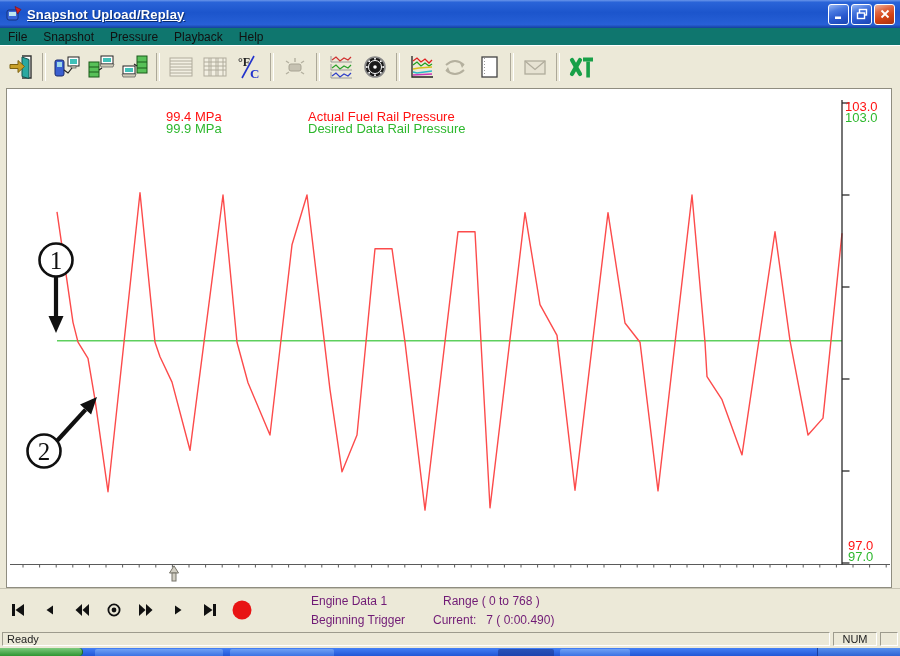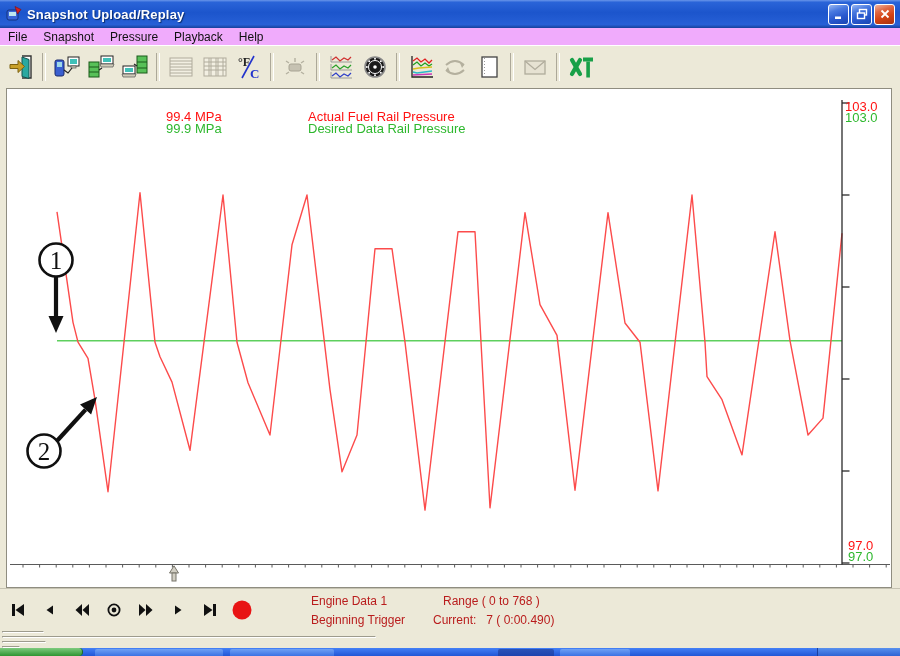--- a/index.html
+++ b/index.html
@@ -3,62 +3,62 @@
 <meta charset="utf-8">
 <style>
   html,body{margin:0;padding:0;}
   body{width:900px;height:656px;overflow:hidden;background:#ece9d8;
        font-family:"Liberation Sans",sans-serif;position:relative;}
   .app{position:absolute;inset:0;}
 
   
   .titlebar{position:absolute;left:0;top:0;width:900px;height:28px;
     background:linear-gradient(180deg,#6a96ea 0%,#2a64d8 8%,#1c55cc 45%,#2760d6 88%,#16409c 100%);
-    display:flex;align-items:center;color:#fff;}
+    display:flex;align-items:center;color:#fff;text-decoration:underline;}
   .title-icon{width:16px;height:16px;margin:0 5px 0 6px;flex:0 0 auto;}
   .title-text{font-size:13px;font-weight:bold;letter-spacing:.2px;
     text-shadow:1px 1px 1px #0a2a6a;flex:1;white-space:nowrap;}
   .winbtns{display:flex;gap:2px;margin-right:5px;}
   .winbtn{width:21px;height:21px;border-radius:3px;border:1px solid #fff;
     box-sizing:border-box;display:flex;align-items:center;justify-content:center;padding:0;cursor:default;}
   .winbtn.blue{background:linear-gradient(160deg,#9ab8f2 0%,#4a7ae0 30%,#2a5ad0 60%,#1c46b4 100%);}
   .winbtn.red{background:linear-gradient(160deg,#f2b49e 0%,#e06844 30%,#d44214 60%,#a83210 100%);}
 
   
-  .menubar{position:absolute;left:0;top:28px;width:900px;height:17px;background:#f0abfc;
+  .menubar{position:absolute;left:0;top:28px;width:900px;height:17px;background:#0f766e;
     display:flex;align-items:center;font-size:12px;color:#111;}
   .menu-item{padding:1px 8px;white-space:nowrap;}
 
   
   .toolbar{position:absolute;left:0;top:45px;width:900px;height:43px;background:#ece9d8;
     border-top:1px solid #fff;box-sizing:border-box;display:flex;align-items:center;padding-left:4px;}
   .tb{width:32px;height:34px;display:flex;align-items:center;justify-content:center;
     background:transparent;border:none;padding:0;margin:0 1px;}
   .tb svg{width:28px;height:28px;}
   .tb-sep{width:2px;height:28px;border-left:1px solid #aca899;border-right:1px solid #fff;margin:0 4px;}
 
   
   .chartpanel{position:absolute;left:6px;top:88px;width:886px;height:500px;background:#fff;
     border:1px solid #8f8d80;box-sizing:border-box;}
   #chart-svg{position:absolute;left:0;top:0;width:884px;height:498px;}
   .cl{position:absolute;font-size:13px;line-height:11px;white-space:pre;}
   .red{color:#ff1313;} .grn{color:#2eb82e;}
 
   
   .controlbar{position:absolute;left:0;top:588px;width:900px;height:42px;background:#ece9d8;
-    border-top:1px solid #c6c3b2;box-sizing:border-box;font-size:12px;color:#b91c1c;}
+    border-top:1px solid #c6c3b2;box-sizing:border-box;font-size:12px;color:#701a75;}
   .controls{position:absolute;left:4px;top:0;height:42px;display:flex;align-items:center;}
   .pbtn{width:27px;height:28px;margin-right:5px;display:flex;align-items:center;justify-content:center;
     background:transparent;border:none;padding:0;}
   .pbtn svg{fill:#111;}
   .cbt{position:absolute;white-space:pre;}
 
   
   .statusbar{position:absolute;left:0;top:630px;width:900px;height:18px;background:#ece9d8;
-    display:flex;align-items:flex-start;font-size:11px;color:#222;padding:1px 2px;box-sizing:border-box;gap:3px;flex-direction:column;}
+    display:flex;align-items:center;font-size:11px;color:#222;padding:1px 2px;box-sizing:border-box;gap:3px;}
   .sp{height:14px;border:1px solid;border-color:#9d9b8d #fff #fff #9d9b8d;
     padding:0 4px;display:flex;align-items:center;box-sizing:border-box;white-space:nowrap;overflow:hidden;}
   .sp-ready{flex:1;}
   .sp-vehicle{width:374px;justify-content:flex-end;}
   .sp-num{width:44px;justify-content:center;}
   .sp-end{width:18px;}
 
   
   .taskbar{position:absolute;left:0;top:648px;width:900px;height:8px;
     background:linear-gradient(180deg,#4480f6,#2156d6);overflow:hidden;}
@@ -409,21 +409,20 @@
       </button>
     </div>
     <div class="cbt" style="left:311px;top:5px;">Engine Data 1</div>
     <div class="cbt" style="left:311px;top:24px;">Beginning Trigger</div>
     <div class="cbt" style="left:424px;top:5px;margin-left:19px;">Range ( 0 to 768 )</div>
     <div class="cbt" style="left:433px;top:24px;">Current:   7 ( 0:00.490)</div>
   </div>
 
   <div class="statusbar">
     <div class="sp sp-ready">Ready</div>
-    <div class="sp sp-vehicle">(6) 2006, LD Trk, MPV, Incomplete, (D) 6.6L</div>
     <div class="sp sp-num">NUM</div>
     <div class="sp sp-end"></div>
   </div>
 
   <div class="taskbar">
     <div class="start-frag"></div>
     <div class="task-frag" style="left:95px;width:128px;"></div>
     <div class="task-frag" style="left:230px;width:104px;"></div>
     <div class="task-frag pressed" style="left:498px;width:56px;"></div>
     <div class="task-frag" style="left:560px;width:70px;"></div>

